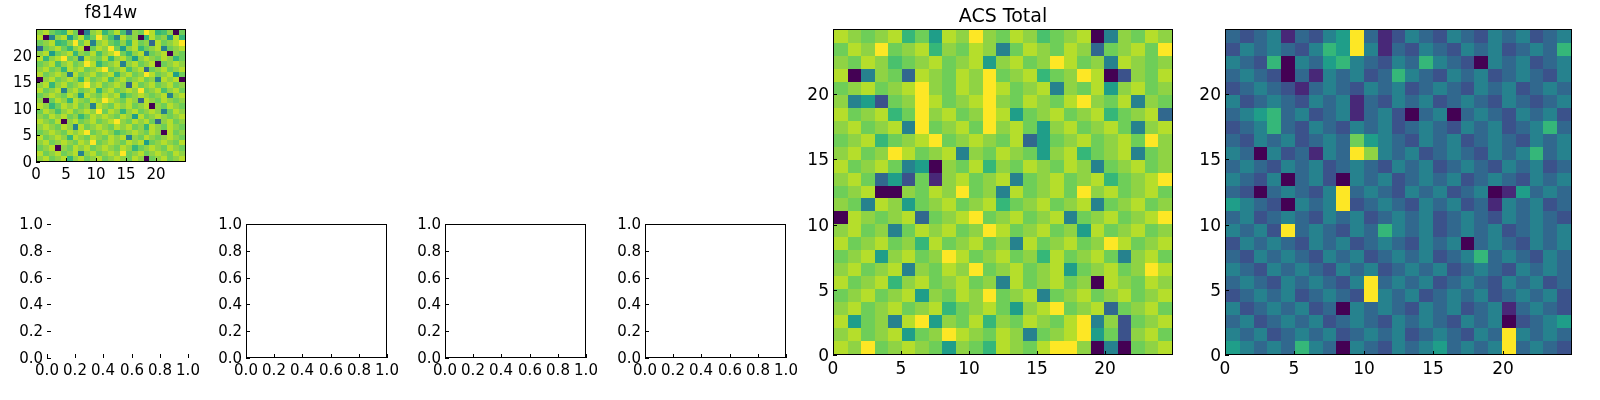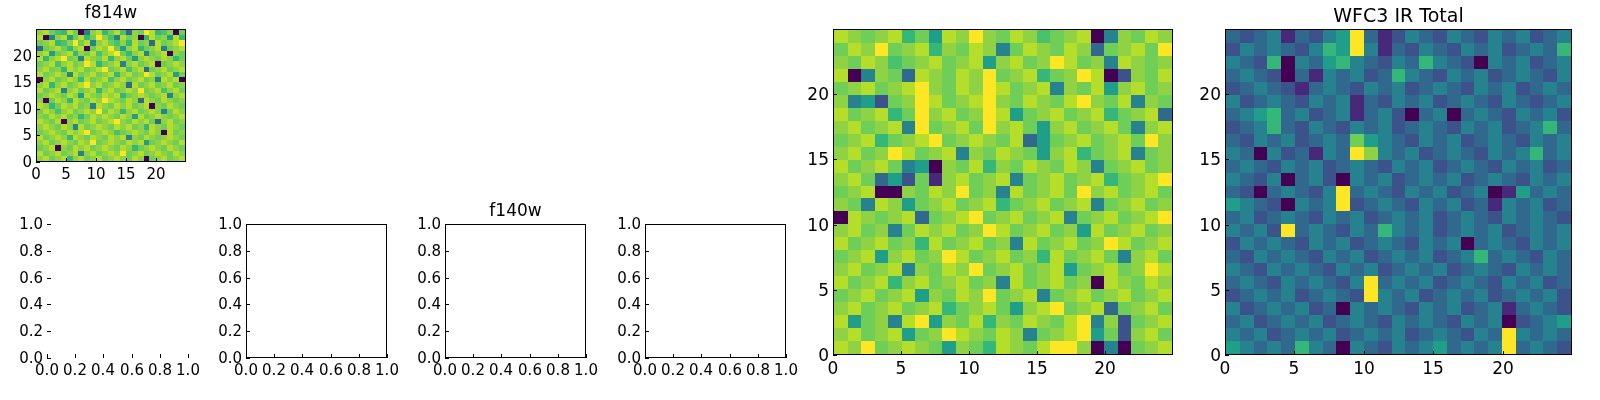--- a/index.html
+++ b/index.html
@@ -681,20 +681,21 @@
           <div style="background: rgb(143, 211, 68);"></div>
           <div style="background: rgb(181, 222, 43);"></div>
           <div style="background: rgb(110, 206, 88);"></div>
           <div style="background: rgb(143, 211, 68);"></div>
           <div style="background: rgb(181, 222, 43);"></div>
         </div>
     </div>
   </div>
 
   <div class="panel" style="left:833px; top:0px; width:340px; height:400px;">
+    <div class="panel-title" style="top:4px; left:0; width:340px; font-size:19px;">ACS Total</div>
     <div class="axes-frame" style="left:0px; top:29px; width:340px; height:326px;">
       <div class="heatmap" id="hm-acs" style="grid-template-columns: repeat(25, 1fr); grid-template-rows: repeat(25, 1fr);">
           <div style="background: rgb(181, 222, 43);"></div>
           <div style="background: rgb(143, 211, 68);"></div>
           <div style="background: rgb(110, 206, 88);"></div>
           <div style="background: rgb(143, 211, 68);"></div>
           <div style="background: rgb(181, 222, 43);"></div>
           <div style="background: rgb(53, 183, 121);"></div>
           <div style="background: rgb(110, 206, 88);"></div>
           <div style="background: rgb(31, 158, 137);"></div>
@@ -1313,21 +1314,20 @@
           <div style="background: rgb(38, 130, 142);"></div>
           <div style="background: rgb(68, 1, 84);"></div>
           <div style="background: rgb(110, 206, 88);"></div>
           <div style="background: rgb(143, 211, 68);"></div>
           <div style="background: rgb(181, 222, 43);"></div>
         </div>
     </div>
   </div>
 
   <div class="panel" style="left:1225px; top:0px; width:347px; height:400px;">
-    <div class="panel-title" style="top:4px; left:0; width:347px; font-size:19px;">WFC3 IR Total</div>
     <div class="axes-frame" style="left:0px; top:29px; width:347px; height:326px;">
       <div class="heatmap" id="hm-wfc3" style="grid-template-columns: repeat(25, 1fr); grid-template-rows: repeat(25, 1fr);">
           <div style="background: rgb(49, 104, 142);"></div>
           <div style="background: rgb(59, 82, 139);"></div>
           <div style="background: rgb(49, 104, 142);"></div>
           <div style="background: rgb(38, 130, 142);"></div>
           <div style="background: rgb(72, 40, 120);"></div>
           <div style="background: rgb(49, 104, 142);"></div>
           <div style="background: rgb(59, 82, 139);"></div>
           <div style="background: rgb(38, 130, 142);"></div>
@@ -1951,21 +1951,20 @@
         </div>
     </div>
   </div>
 
 
   <div class="panel" style="left:246px; top:195px; width:141px; height:205px;">
     <div class="axes-frame" style="left:0px; top:29px; width:141px; height:134px;"></div>
   </div>
 
   <div class="panel" style="left:445px; top:195px; width:141px; height:205px;">
-    <div class="panel-title" style="top:5px; left:0; font-size:17px;">f140w</div>
     <div class="axes-frame" style="left:0px; top:29px; width:141px; height:134px;"></div>
   </div>
 
   <div class="panel" style="left:645px; top:195px; width:141px; height:205px;">
     <div class="axes-frame" style="left:0px; top:29px; width:141px; height:134px;"></div>
   </div>
 
   <div id="decorations">
       <div class="tick-mark tick-v" style="left: 36px; top: 158px;"></div>
       <div class="tick-label xtick-label" style="left: 36px; top: 165px; font-size: 15px;">0</div>

